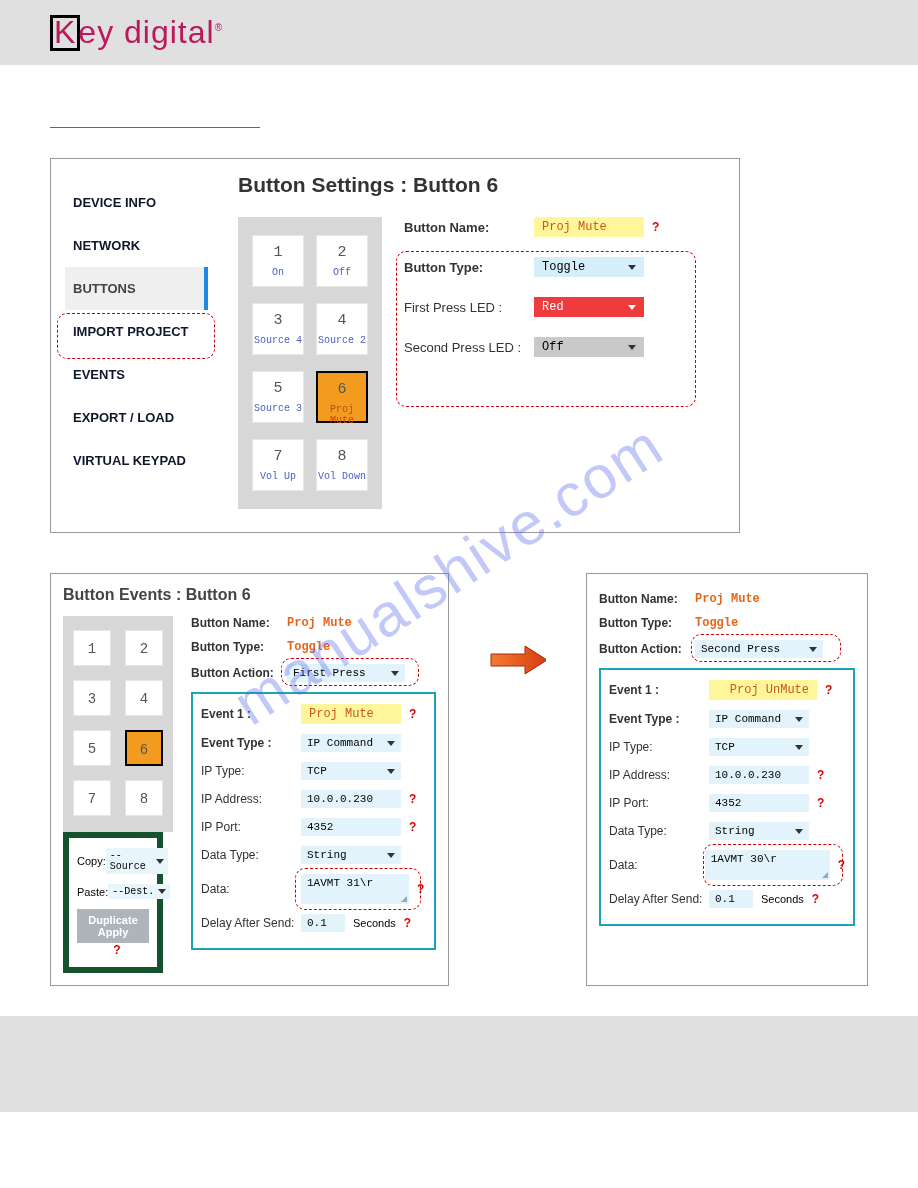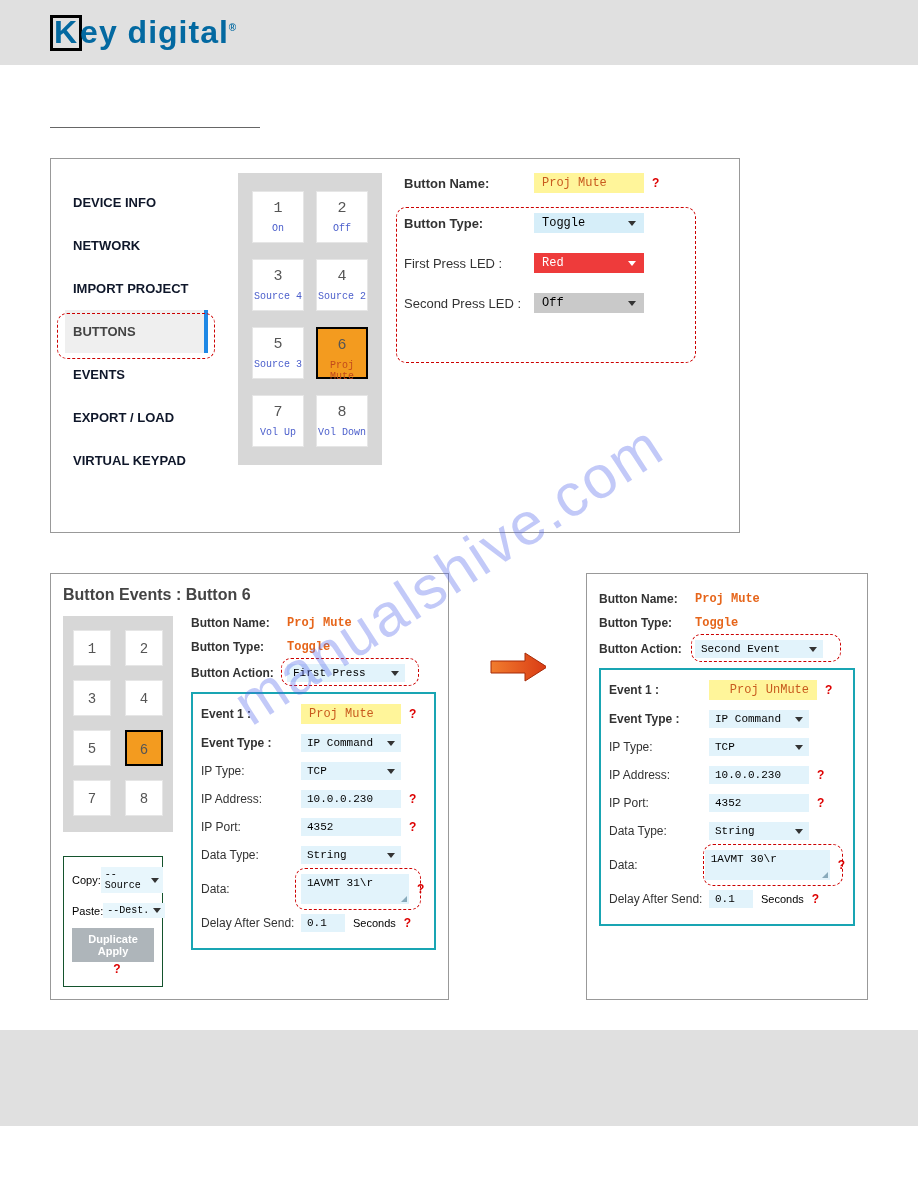--- a/index.html
+++ b/index.html
@@ -1,18 +1,18 @@
 <!DOCTYPE html>
 <html><head>
 <meta charset="utf-8">
 <style>
   * { box-sizing: border-box; margin: 0; padding: 0; }
   body { font-family: Arial, sans-serif; background: #fff; width: 918px; position: relative; }
   .header-bar { background: #e0e0e0; padding: 14px 50px; }
-  .logo { font-family: Arial, sans-serif; font-weight: 700; font-size: 32px; letter-spacing: 1px; display: inline-block; color: #0369a1;}
+  .logo { font-family: Arial, sans-serif; font-weight: 400; font-size: 32px; letter-spacing: 1px; display: inline-block; color: #be185d;}
   .logo .k-box { display:inline-block; border: 3px solid #000; padding: 2px 1px 2px 1px; line-height: 0.8; margin-right:-2px;}
   .logo sup { font-size: 10px; vertical-align: super;}
   .divider-line { border: none; border-top: 1px solid #666; width: 210px; margin: 62px 0 30px 50px;}
 
   
   .panel1 { border: 1px solid #999; margin: 0 0 0 50px; width: 690px; display: flex; height: 375px; overflow: hidden;}
   .sidebar { width: 165px; padding: 22px 8px 8px 14px;}
   .sidebar-item { color: #0f172a; font-weight: bold; font-size: 13px; padding: 14px 8px; cursor: pointer;}
   .sidebar-item.sel { background: #efefef; border-right: 4px solid #1e88e5; color: #444; position:relative;}
   .redbox-side { position:absolute; border: 1.5px dashed #c00; border-radius: 10px; pointer-events:none;}
@@ -43,21 +43,21 @@
 
   
   .row2 { display:flex; width: 818px; margin: 40px 0 0 50px; gap: 40px; align-items:stretch;}
   .panel2a { border:1px solid #999; width:415px; padding:12px 12px 12px 12px; position:relative;}
   .p2title { font-size:16px; font-weight:bold; color:#444; margin-bottom:12px;}
   .panel2a-body { display:flex; gap:18px;}
   .mini-kp { background:#d7d7d7; padding:14px 10px 16px 10px; height:fit-content;}
   .mini-kp .mgrid { display:grid; grid-template-columns: 38px 38px; gap:14px 14px;}
   .mini-key { background:#fff; border:1px solid #e6e6e6; width:38px; height:36px; text-align:center; line-height:36px; font-size:14px; color:#555; font-family:"Courier New",monospace; cursor:pointer;}
   .mini-key.orange{ background:#f39b1f; border:2px solid #000;}
-  .copybox { margin-top:24px; border:1px solid #14532d; padding:10px 8px 10px 8px; font-size:11px; width:100px;}
+  .copybox { border:6px solid #14532d; padding:10px 8px 10px 8px; font-size:11px; width:100px;}
   .copybox .crow{display:flex; align-items:center; justify-content:space-between; margin-bottom:10px;}
   .selsmall{ background:#e8f6fc; font-family:"Courier New",monospace; font-size:10px; padding:2px 4px; min-width:62px; display:inline-flex; justify-content:space-between; align-items:center;}
   .dupbtn{ background:#aeb5ba; color:#fff; font-size:11px; padding:5px 8px; font-weight:bold; border:none; cursor:pointer;}
   .right-col { flex:1; position:relative;}
   .srow { display:flex; align-items:center; margin-bottom:10px; font-size:12px;}
   .srow .slab { width:96px; color:#333;}
   .srow .slab.b{font-weight:bold;}
   .orangetxt { color:#e6651a; font-family:"Courier New",monospace; font-size:12px; font-weight:bold;}
   .eventbox { border:2px solid #19a5b3; padding:10px 8px 6px 8px; margin-top:6px;}
   .eventbox .srow .slab{width:100px;}
@@ -76,28 +76,29 @@
 </div>
 
 <hr class="divider-line">
 
 <div class="watermark" style="top:540px; left:200px;">manualshive.com</div>
 
 <div class="panel1">
   <div class="sidebar" style="position:relative;">
     <div class="sidebar-item">DEVICE INFO</div>
     <div class="sidebar-item">NETWORK</div>
+    <div class="sidebar-item sel">BUTTONS</div>
     <div class="sidebar-item">IMPORT PROJECT</div>
-    <div class="sidebar-item sel">BUTTONS</div>
     <div class="sidebar-item">EVENTS</div>
     <div class="sidebar-item">EXPORT / LOAD</div>
     <div class="sidebar-item">VIRTUAL KEYPAD</div>
     <div class="redbox-side" style="top:154px; left:6px; width:158px; height:46px;"></div>
   </div>
   <div class="p1-content">
+    <div class="p1-title">Button Settings : Button 6</div>
     <div style="display:flex;">
       <div class="keypad-box">
         <div class="kpgrid">
           <div class="key">
               <div class="num">1</div>
               <div class="lbl">On</div>
             </div>
           <div class="key">
               <div class="num">2</div>
               <div class="lbl">Off</div>
@@ -289,21 +290,21 @@
         <span class="slab b">Button Name:</span>
         <span class="orangetxt">Proj Mute</span>
       </div>
     <div class="srow">
         <span class="slab b">Button Type:</span>
         <span class="orangetxt">Toggle</span>
       </div>
     <div class="srow" style="position:relative;">
         <span class="slab b">Button Action:</span>
       <span class="blueval" style="min-width:128px;">
-          <span>Second Event</span>
+          <span>Second Press</span>
           <span class="chev"></span>
         </span>
       <div class="dashbox" style="top:-6px; left:92px; width:150px; height:28px;"></div>
     </div>
     <div class="eventbox">
       <div class="srow">
           <span class="slab b">Event 1 :</span>
           <span class="yellowbox" style="min-width:108px;text-align:right;">Proj UnMute</span>
           <span class="qmark">?</span>
         </div>

